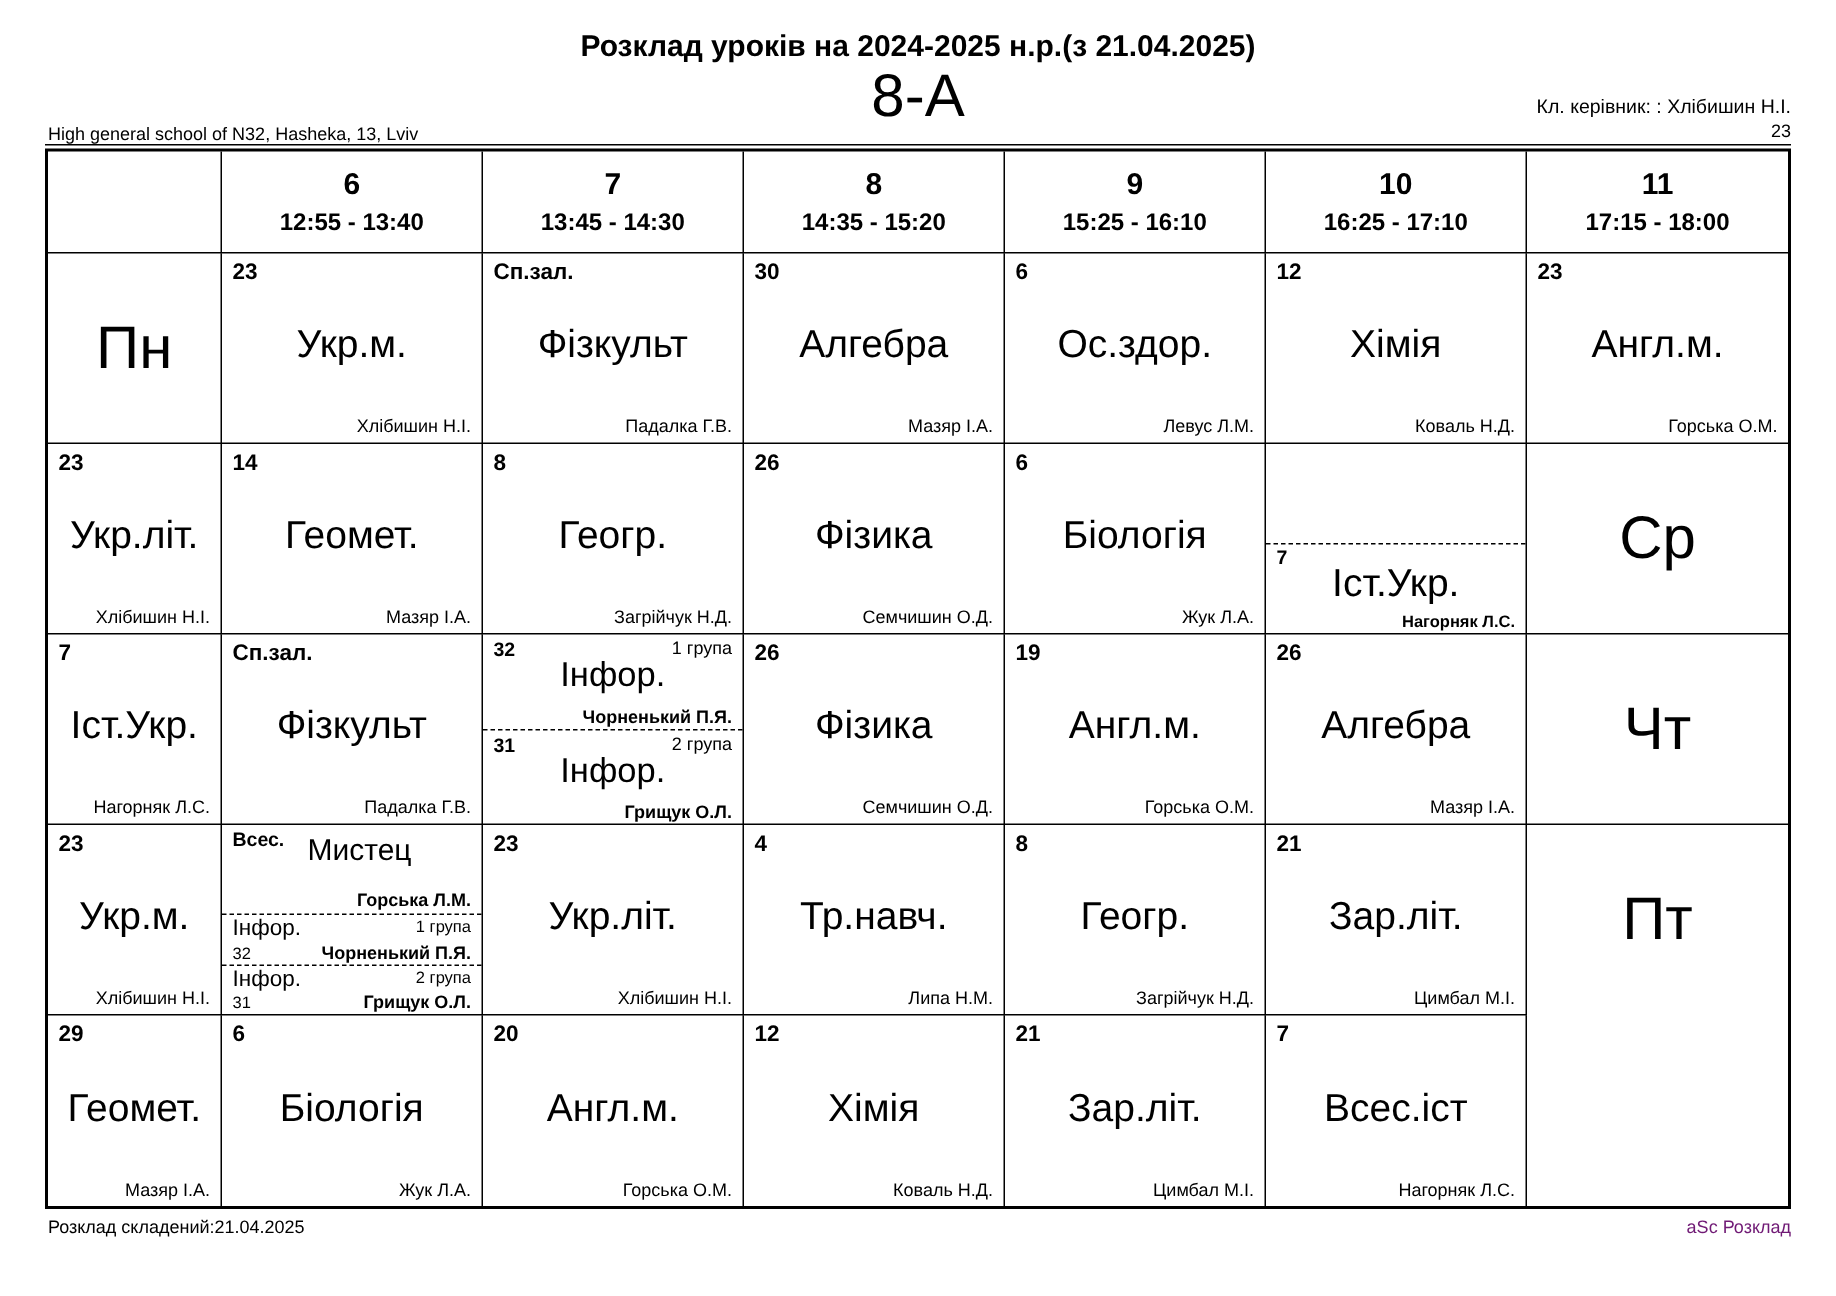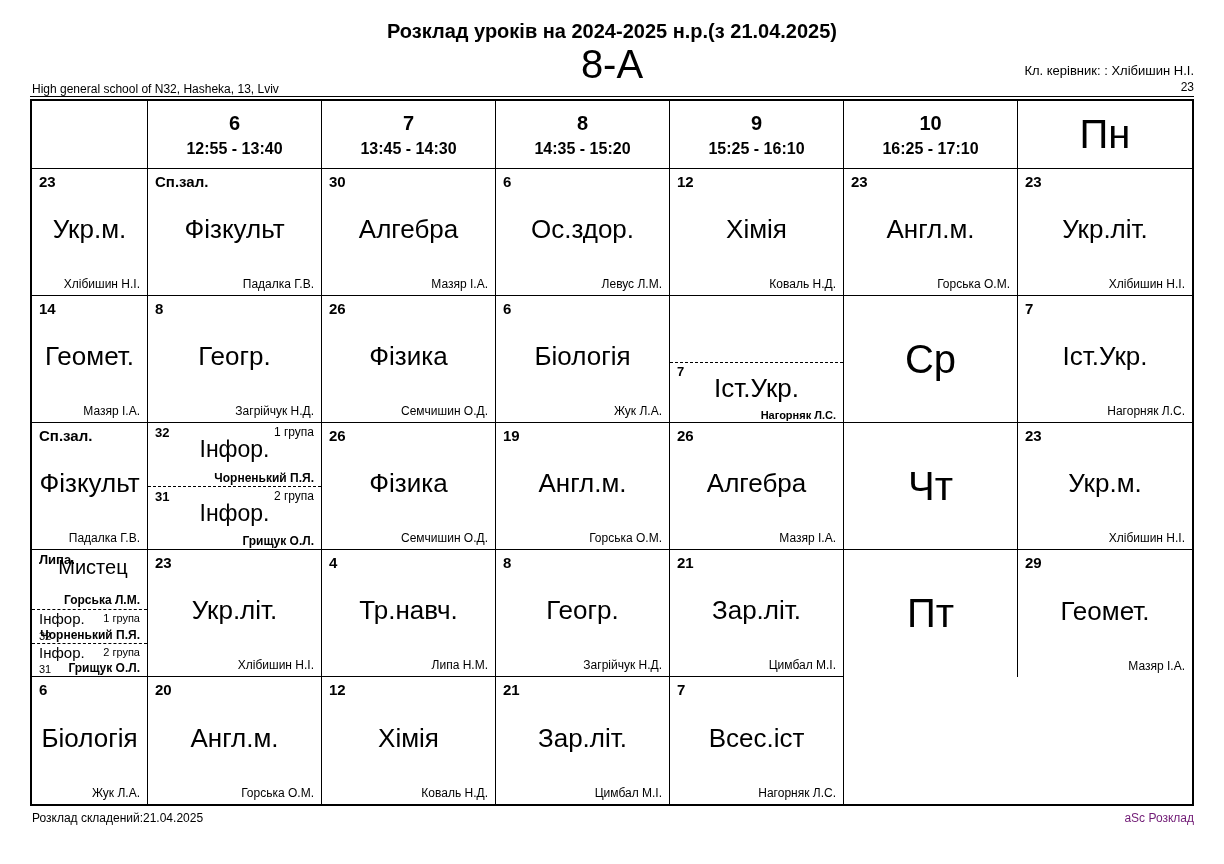--- a/index.html
+++ b/index.html
@@ -97,20 +97,24 @@
     <div class="p-time">14:35 - 15:20</div>
   </div>
   <div class="hcell">
     <div class="p-num">9</div>
     <div class="p-time">15:25 - 16:10</div>
   </div>
   <div class="hcell">
     <div class="p-num">10</div>
     <div class="p-time">16:25 - 17:10</div>
   </div>
+  <div class="hcell">
+    <div class="p-num">11</div>
+    <div class="p-time">17:15 - 18:00</div>
+  </div>
 
   <div class="dcell">Пн</div>
   <div>
     <span class="room">23</span>
     <span class="subject">Укр.м.</span>
     <span class="teacher">Хлібишин Н.І.</span>
   </div>
   <div>
     <span class="room">Сп.зал.</span>
     <span class="subject">Фізкульт</span>
@@ -212,21 +216,21 @@
   </div>
 
   <div class="dcell">Чт</div>
   <div>
     <span class="room">23</span>
     <span class="subject">Укр.м.</span>
     <span class="teacher">Хлібишин Н.І.</span>
   </div>
   <div>
     <div class="t-main">
-      <span class="t-m-room">Липа.</span>
+      <span class="t-m-room">Всес.</span>
       <span class="t-m-subj">Мистец</span>
       <span class="t-m-teach">Горська Л.М.</span>
     </div>
     <div class="t-g1">
       <span class="t-subj">Інфор.</span>
       <span class="t-room">32</span>
       <span class="t-group">1 група</span>
       <span class="t-teach">Чорненький П.Я.</span>
     </div>
     <div class="t-g2">

